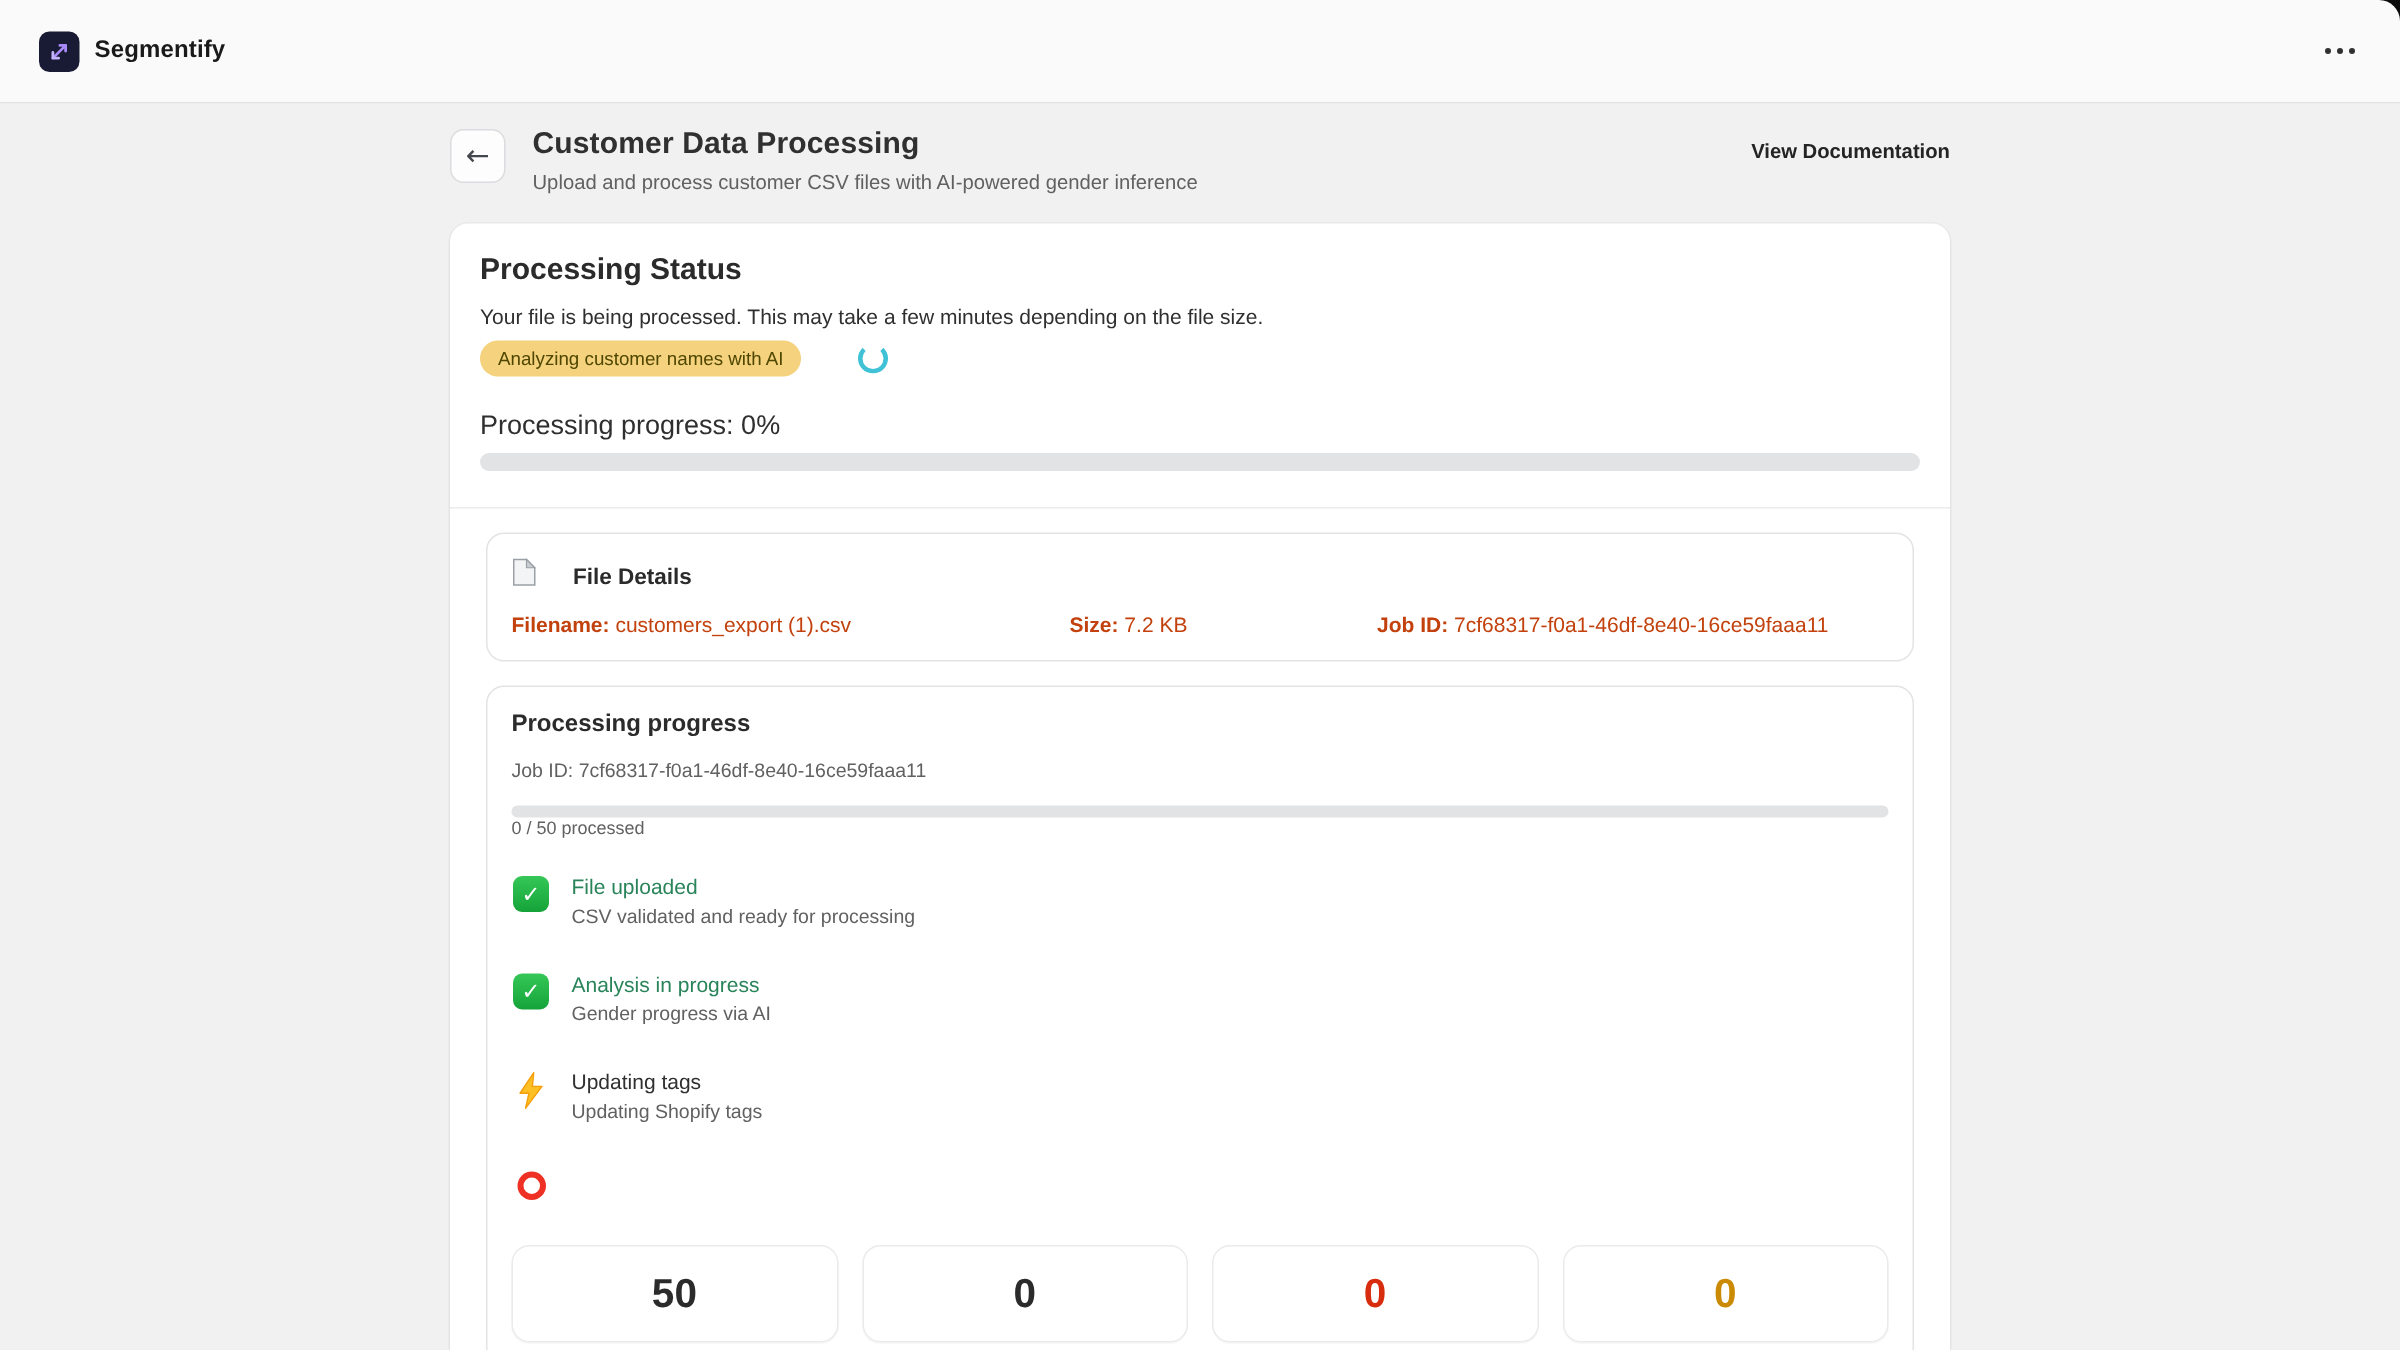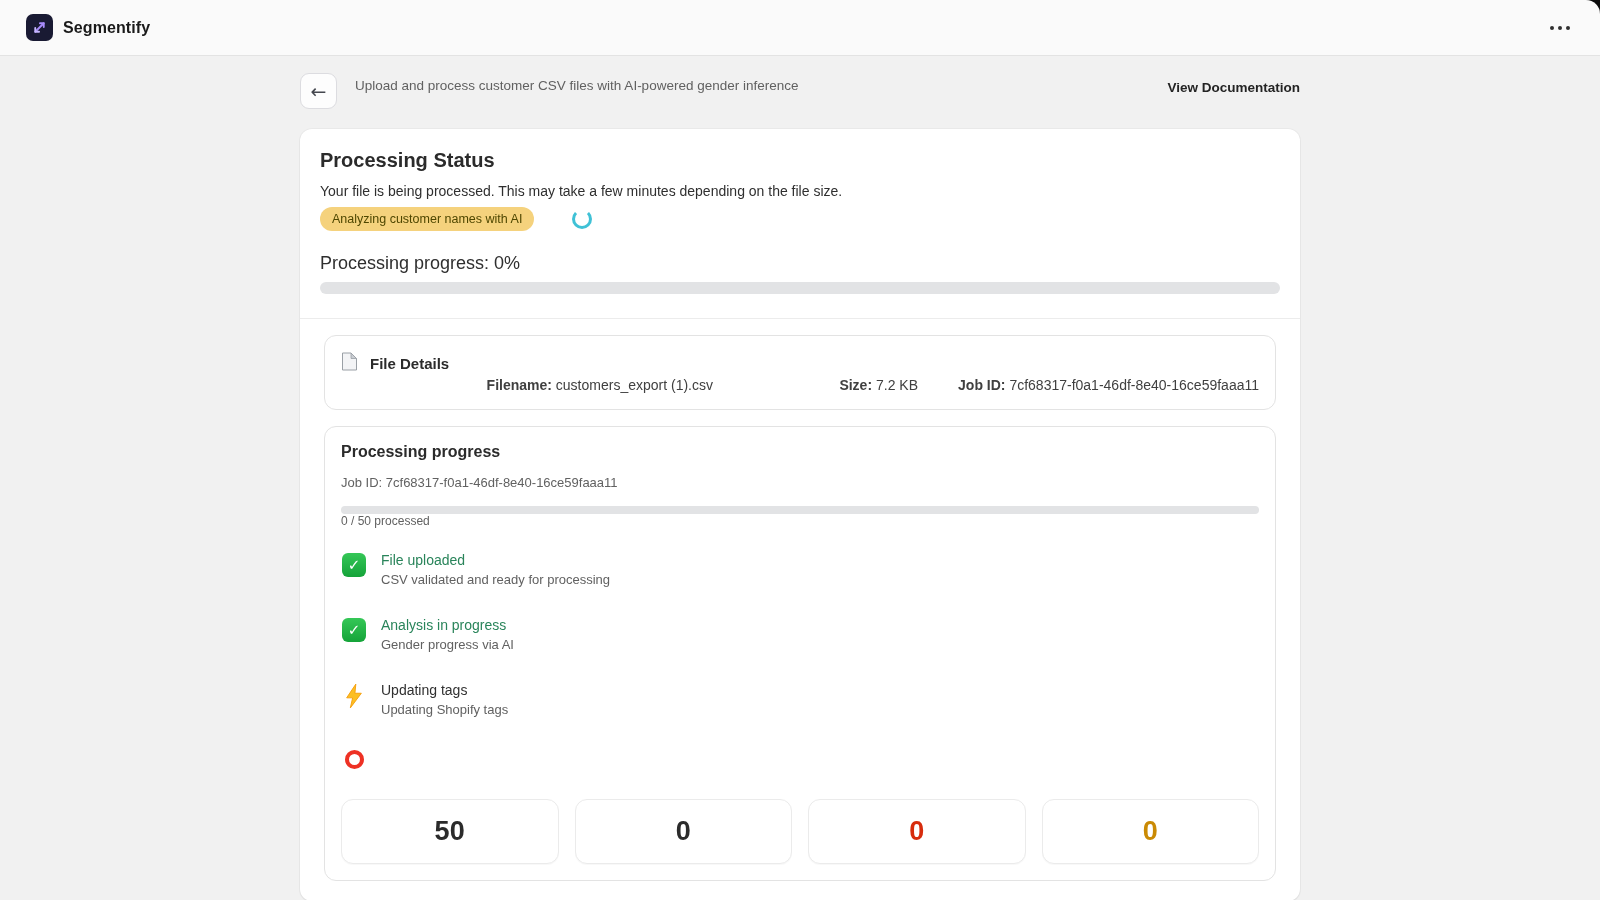--- a/index.html
+++ b/index.html
@@ -1,20 +1,20 @@
 <!DOCTYPE html>
 <html><head>
 <meta charset="utf-8">
 <style>
   * { margin:0; padding:0; box-sizing:border-box; }
   html,body { width:1600px; height:900px; overflow:hidden; }
   body { font-family:"Liberation Sans","DejaVu Sans",sans-serif; background:#f1f1f1; color:#303030; }
 
   
-  .topbar { position:relative; height:56px; background:#fafafa; border-bottom:1px solid #e3e3e3;
+  .topbar { position:relative; height:69px; background:#fafafa; border-bottom:1px solid #e3e3e3;
             display:flex; align-items:center; justify-content:space-between; padding:0 26px; }
   .brand { display:flex; align-items:center; gap:10px; }
   .logo-box { width:27px; height:27px; border-radius:7px; background:#191a33; display:flex; align-items:center; justify-content:center; }
   .app-name { font-size:16px; font-weight:700; color:#1a1a1a; letter-spacing:.1px; }
   .menu-btn { background:none; border:none; cursor:pointer; display:flex; gap:4px; padding:8px 4px; }
   .menu-btn i { width:4px; height:4px; border-radius:50%; background:#303030; display:block; }
   .win-corner { position:fixed; top:0; right:0; width:16px; height:16px; background:#0b0b0b; z-index:5; }
   .win-corner::after { content:''; position:absolute; inset:0; background:#fafafa; border-top-right-radius:14px; }
 
   
@@ -40,23 +40,23 @@
   @keyframes spin { to { transform:rotate(360deg);} }
 
   .plabel { font-size:18px; color:#2f2f2f; margin-bottom:8px; }
   .pbar { background:#e2e3e5; border-radius:6px; overflow:hidden; }
   .pbar.big { height:12px; }
   .pbar .fill { height:100%; background:#1a1a1a; border-radius:6px; }
   .divider { border-top:1px solid #ececec; margin:24px -20px 16px; }
 
   
   .subcard { border:1px solid #e3e3e3; border-radius:12px; background:#fff; padding:16px; margin:0 4px 16px; }
-  .subcard-titlerow { display:flex; align-items:center; gap:12px; margin-bottom:2px; }
+  .subcard-titlerow { display:flex; align-items:center; gap:24px; margin-bottom:12px; }
   .subcard h3 { font-size:15px; font-weight:700; color:#2b2b2b; }
-  .file-row { display:flex; font-size:14px; color:#404040;text-align:right; }
+  .file-row { display:flex; font-size:14px; color:#c2410c; }
   .file-row b { font-weight:700; }
   .fi-1 { width:372px; } .fi-2 { width:205px; } .fi-3 { flex:1; }
 
   .jobid { font-size:13px; color:#616161; margin:14px 0 16px; }
   .pbar.small { height:8px; border-radius:4px; }
   .processed { font-size:12px; color:#616161; margin:0 0 0; }
 
   
   .steps { margin-top:24px; }
   .step { display:flex; gap:14px; margin-bottom:30px; }
@@ -97,20 +97,21 @@
 </div>
 <div class="win-corner"></div>
 
 <div class="page">
 
   <div class="page-header">
     <button class="back-btn">
       <span>←</span>
     </button>
     <div class="titles">
+      <h1>Customer Data Processing</h1>
       <p>Upload and process customer CSV files with AI-powered gender inference</p>
     </div>
     <a class="doc-link">View Documentation</a>
   </div>
 
   <div class="card">
     <h2>Processing Status</h2>
     <p class="desc">Your file is being processed. This may take a few minutes depending on the file size.</p>
 
     <div class="badge-row">

